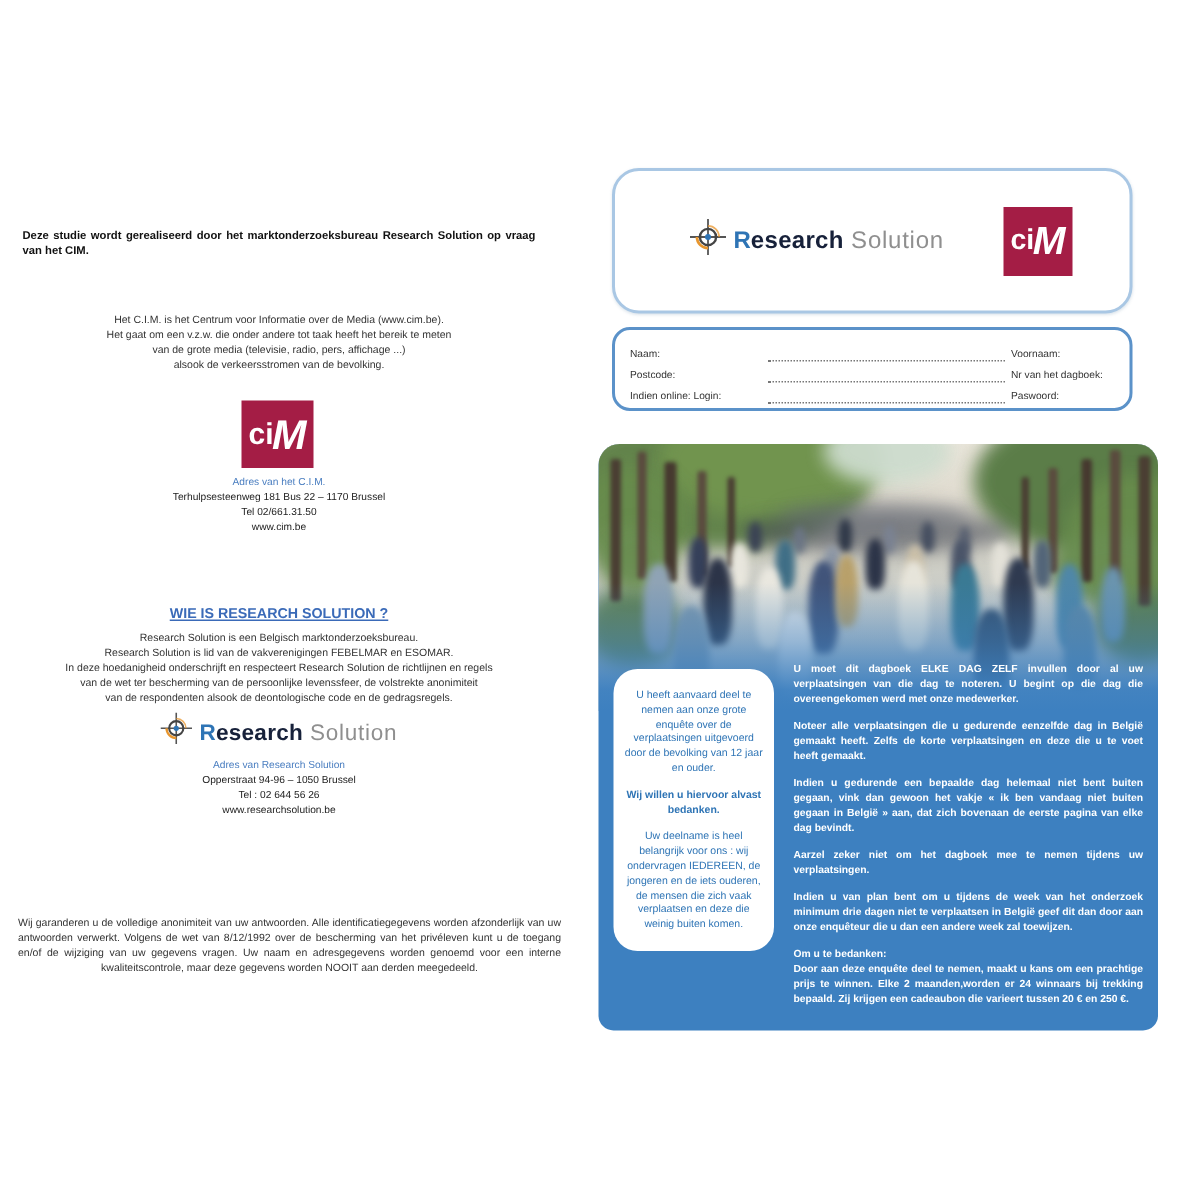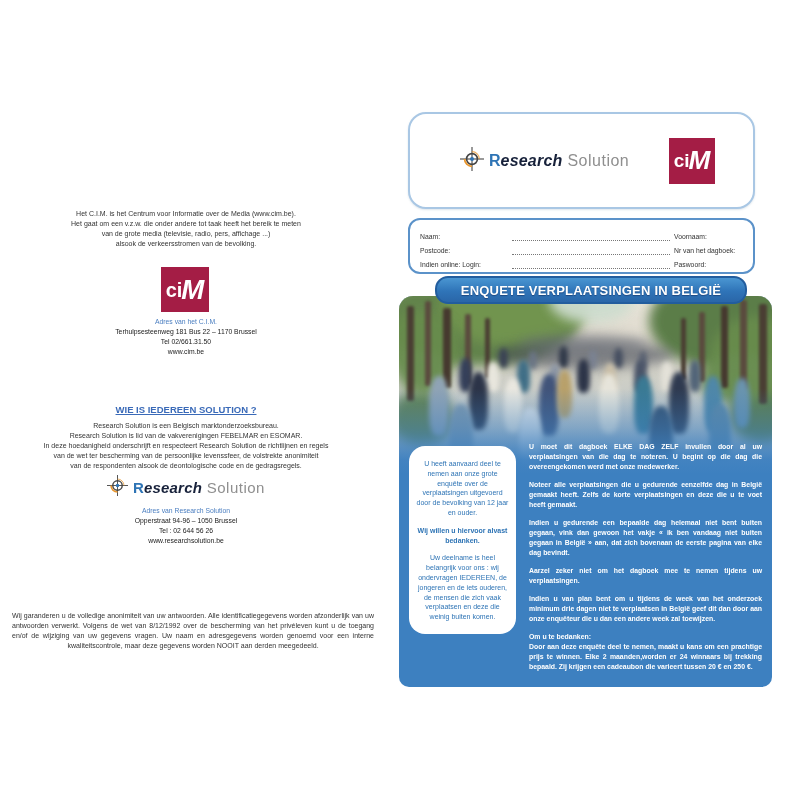--- a/index.html
+++ b/index.html
@@ -25,21 +25,21 @@
             font-weight:bold;line-height:1;}
   .cim-left{left:161px;top:267px;width:48px;height:45px;font-size:20px;}
   .cim-card{width:46px;height:46px;font-size:19px;}
   .cim-logo .m{font-size:1.38em;margin-left:-1px;font-style:italic;}
 
   
   .rs-logo{display:flex;align-items:center;gap:5px;}
   .rs-left{left:15px;top:475px;width:342px;justify-content:center;}
   .rs-text{white-space:nowrap;}
   .rs-r{color:#2e74b5;font-weight:bold;}
-  .rs-rest{color:#17213a;font-weight:bold;letter-spacing:.2px;font-style:italic;}
+  .rs-rest{color:#17213a;font-weight:bold;letter-spacing:.2px;}
   .rs-sol{color:#8f8f8f;font-weight:normal;letter-spacing:.5px;}
   .rs-left .rs-text{font-size:15px;}
   .rs-card-text{font-size:16px;}
 
   
   .logo-card{left:408px;top:112px;width:347px;height:97px;background:#fff;border:2px solid #a9c7e4;
              border-radius:18px;display:flex;align-items:center;justify-content:space-between;
              padding:0 38px 0 50px;box-sizing:border-box;box-shadow:0 1px 2px rgba(120,150,180,.25);}
   .form-card{left:408px;top:218px;width:347px;height:56px;background:#fff;border:2px solid #5b92c9;
              border-radius:12px;box-sizing:border-box;padding:7px 10px 5px 10px;
@@ -78,36 +78,37 @@
   .panel-text{position:absolute;left:130px;top:146px;width:233px;color:#ffffff;
               font-size:6.9px;font-weight:bold;line-height:1.45;text-align:justify;}
   .panel-text p{margin:0 0 8px 0;}
   .panel-text .plabel{margin:0;}
 </style>
 </head>
 <body>
 
 <div id="page">
 
+  <p class="abs intro">Deze studie wordt gerealiseerd door het marktonderzoeksbureau Research Solution op vraag van het CIM.</p>
 
   <p class="abs bodytxt" style="top:209px;">Het C.I.M. is het Centrum voor Informatie over de Media (www.cim.be).
 Het gaat om een v.z.w. die onder andere tot taak heeft het bereik te meten
 van de grote media (televisie, radio, pers, affichage ...)
 alsook de verkeersstromen van de bevolking.</p>
 
   <div class="abs cim-logo cim-left">
     <span>ci</span>
       <span class="m">M</span>
   </div>
   <p class="abs addr-label" style="top:318px;">Adres van het C.I.M.</p>
   <p class="abs addr" style="top:327px;">Terhulpsesteenweg 181 Bus 22 – 1170 Brussel
 Tel  02/661.31.50
 www.cim.be</p>
 
-  <h3 class="abs heading" style="top:404px;">WIE IS IEDEREEN SOLUTION ?</h3>
+  <h3 class="abs heading" style="top:404px;">WIE IS RESEARCH SOLUTION ?</h3>
   <p class="abs bodytxt" style="top:421px;">Research Solution is een Belgisch marktonderzoeksbureau.
 Research Solution is lid van de vakverenigingen  FEBELMAR en ESOMAR.
 In deze hoedanigheid onderschrijft en respecteert Research Solution de richtlijnen en regels
 van de wet ter bescherming van de persoonlijke levenssfeer, de volstrekte anonimiteit
 van de respondenten alsook de deontologische code en de gedragsregels.</p>
 
   <div class="abs rs-logo rs-left">
     <span>
       <svg width="21" height="21" viewBox="0 0 24 24">
         <line x1="12" y1="0" x2="12" y2="24" stroke="#555" stroke-width="1.2"></line>
@@ -161,21 +162,20 @@
     <span class="dotline"></span>
     <span class="form-label">Nr van het dagboek:</span>
     <span class="dotline"></span>
 
     <span class="form-label">Indien online: Login:</span>
     <span class="dotline"></span>
     <span class="form-label">Paswoord:</span>
     <span class="dotline"></span>
   </div>
 
-  <div class="abs banner">ENQUETE VERPLAATSINGEN IN BELGIË</div>
 
   <div class="abs brochure">
     <div class="photo" id="photo-scene">
         <div class="blob" style="left: -20px; top: -25px; width: 200px; height: 95px; background: rgb(92, 127, 69); filter: blur(6px); opacity: 0.95;"></div>
         <div class="blob" style="left: 40px; top: -30px; width: 150px; height: 80px; background: rgb(114, 149, 79); filter: blur(6px); opacity: 0.95;"></div>
         <div class="blob" style="left: 250px; top: -25px; width: 170px; height: 100px; background: rgb(84, 120, 65); filter: blur(6px); opacity: 0.95;"></div>
         <div class="blob" style="left: 310px; top: 20px; width: 95px; height: 85px; background: rgb(104, 140, 76); filter: blur(6px); opacity: 0.95;"></div>
         <div class="blob" style="left: -15px; top: 15px; width: 75px; height: 70px; background: rgb(104, 140, 76); filter: blur(6px); opacity: 0.95;"></div>
         <div class="blob" style="left: 150px; top: -18px; width: 85px; height: 45px; background: rgb(205, 220, 206); filter: blur(6px); opacity: 0.95;"></div>
         <div class="blob" style="left: -10px; top: 95px; width: 65px; height: 55px; background: rgb(94, 127, 75); filter: blur(6px); opacity: 0.95;"></div>

